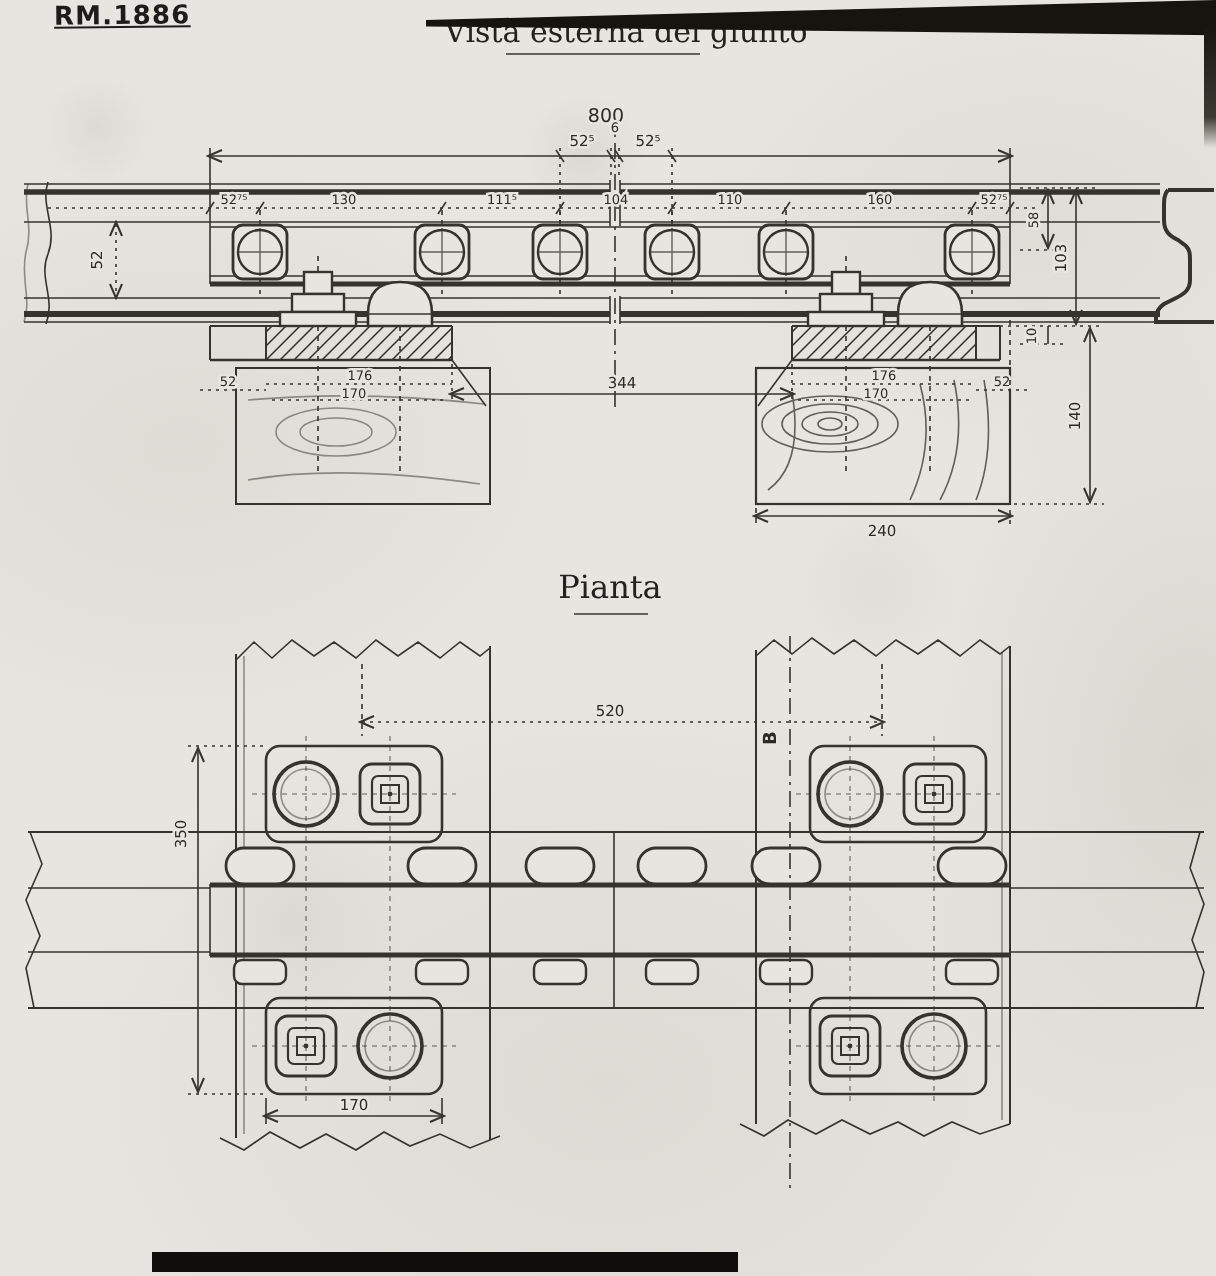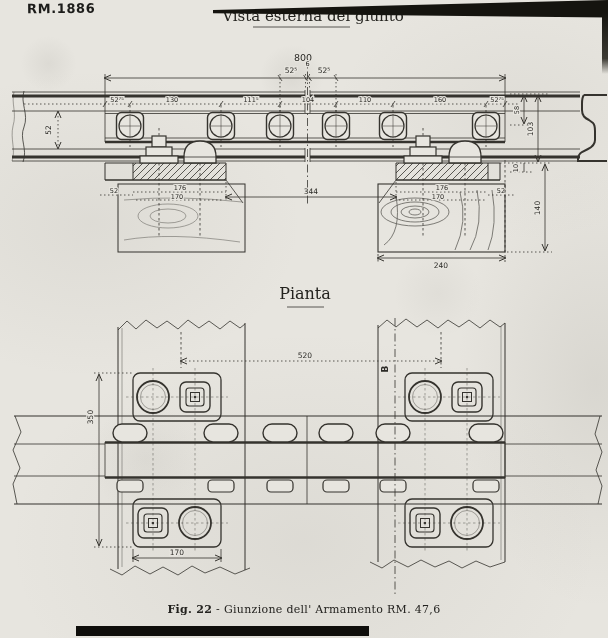--- a/index.html
+++ b/index.html
@@ -11,21 +11,21 @@
     radial-gradient(ellipse 260px 180px at 85% 18%, rgba(140,138,128,.09), transparent 70%),
     radial-gradient(ellipse 420px 300px at 50% 85%, rgba(130,128,118,.10), transparent 70%),
     radial-gradient(ellipse 200px 320px at 98% 60%, rgba(120,118,108,.13), transparent 70%);}
   .m2{background:
     radial-gradient(circle 40px at 48% 12%, rgba(110,108,100,.10), transparent 80%),
     radial-gradient(circle 70px at 24% 72%, rgba(110,108,100,.07), transparent 80%),
     radial-gradient(circle 55px at 72% 46%, rgba(110,108,100,.06), transparent 80%),
     radial-gradient(circle 35px at 8% 10%, rgba(110,108,100,.09), transparent 80%);}
   svg.drawing{position:absolute;left:0;top:0;filter:blur(.3px);}
   .stamp{position:absolute;left:27px;top:1px;font:700 13px "DejaVu Sans",sans-serif;
-         letter-spacing:.6px;color:#1c1c1a;transform:rotate(-.6deg);}
+         letter-spacing:.6px;color:#1c1c1a;transform:rotate(-.6deg);text-decoration:underline;}
   .caption{position:absolute;left:0;top:603px;width:100%;text-align:center;
            font:11px "DejaVu Serif",serif;color:#23221f;letter-spacing:.3px;}
   .caption .fig{font-weight:700;}
   .top-wedge{position:absolute;left:213px;top:0;width:395px;height:20px;background:#15140f;
              clip-path:polygon(0 50%,100% 0,100% 88%,0 66%);}
   .right-sliver{position:absolute;right:0;top:12px;width:6px;height:62px;
                 background:linear-gradient(to bottom,#15140f 0%,#3c3a33 75%,rgba(60,58,51,0) 100%);}
   .bottom-bar{position:absolute;left:76px;top:626px;width:293px;height:10px;background:#0f0e0b;}
   
   .ink{stroke:#35332e;fill:none;}
@@ -323,22 +323,17 @@
         <path class="ink thin" d="M99,375 L99,545" marker-start="url(#a)" marker-end="url(#a)"></path>
         <text class="dim" transform="translate(93,417) rotate(-90)">350</text>
 
         <path class="ink thin" d="M133,549 L133,562 M221,549 L221,562"></path>
         <path class="ink thin" d="M133,558 L221,558" marker-start="url(#a)" marker-end="url(#a)"></path>
         <text class="dim" x="177" y="555">170</text>
       </g>
     </g>
   </svg>
 
-  <div class="caption">
-    <span class="fig">Fig. 22</span>
-    <span>-</span>
-    <span>Giunzione dell' Armamento RM. 47,6</span>
-  </div>
 
   <div class="top-wedge"></div>
   <div class="right-sliver"></div>
   <div class="bottom-bar"></div>
 </div>
 
 </body></html>

